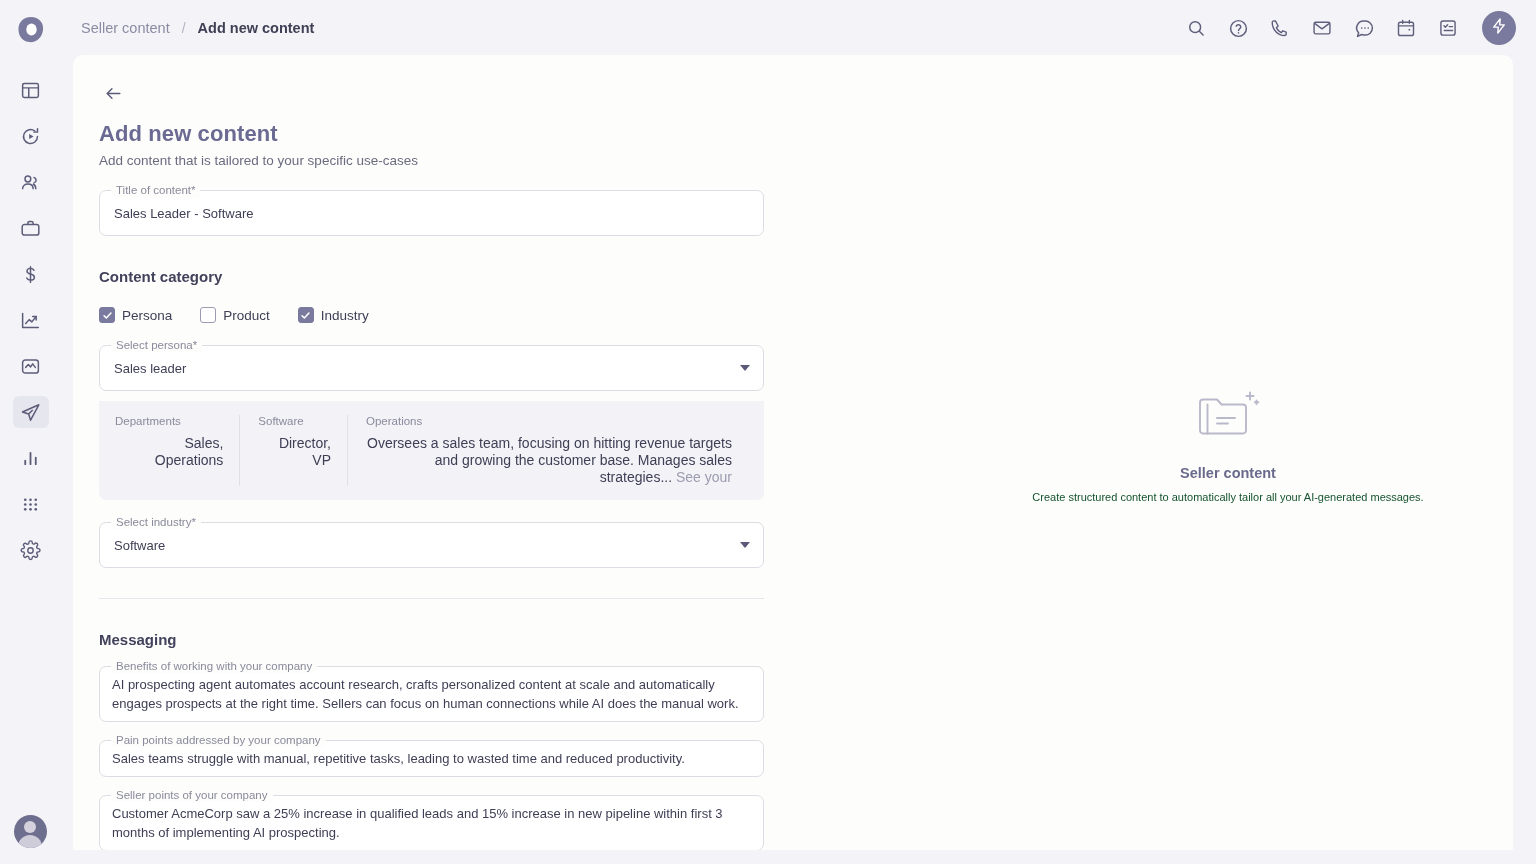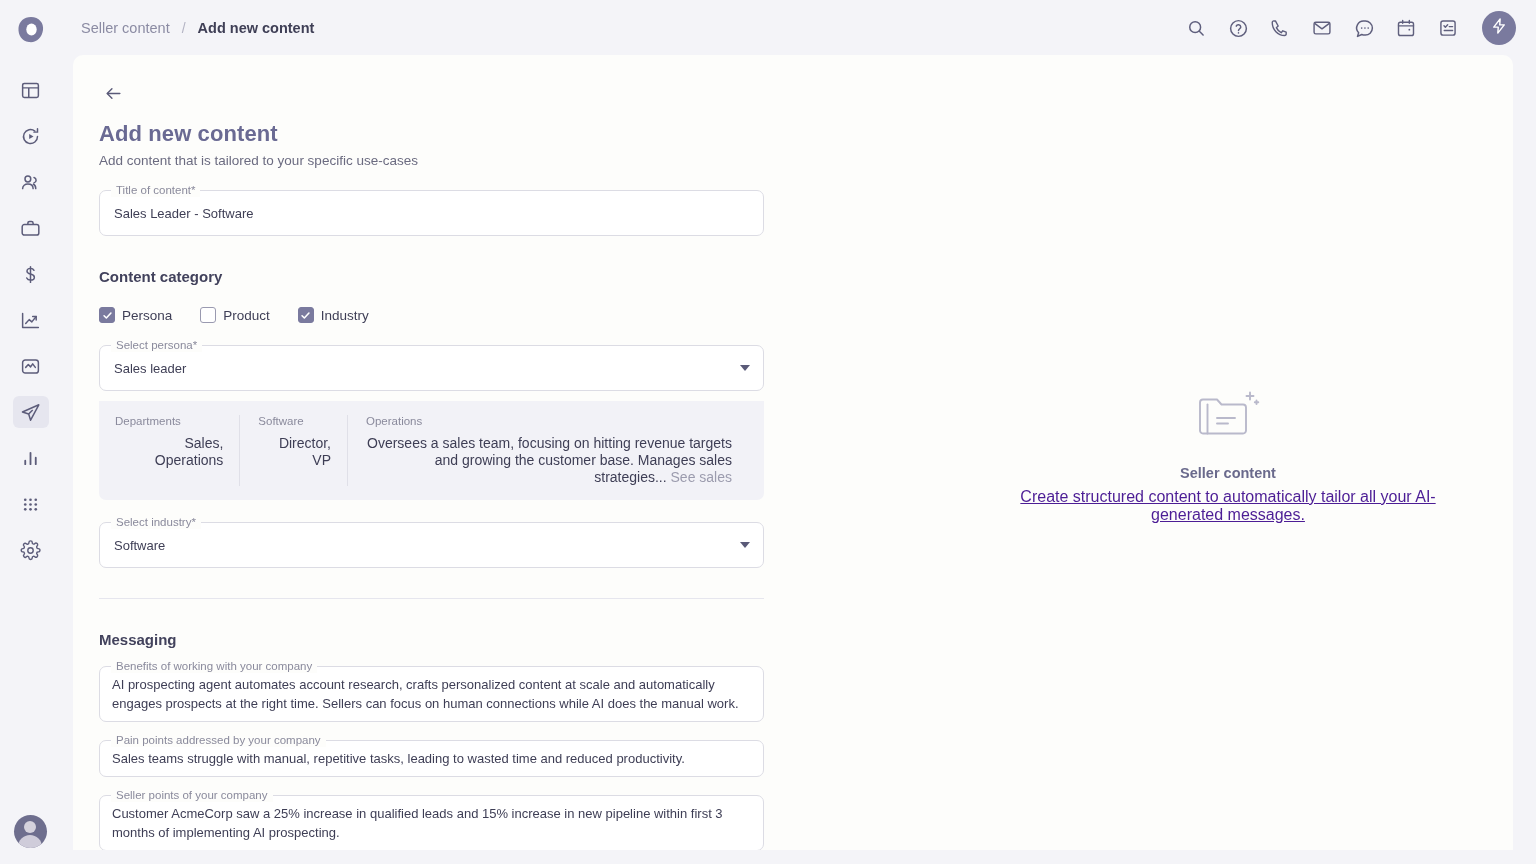--- a/index.html
+++ b/index.html
@@ -138,21 +138,21 @@
   .see-more { color: #9c9cae; }
 
   .divider { height: 1px; background: #e6e6ee; margin-top: 30px; }
 
   
   .empty {
     position: absolute; left: 930px; top: 330px; width: 450px;
     display: flex; flex-direction: column; align-items: center; text-align: center;
   }
   .empty-title { font-size: 14.5px; font-weight: 700; color: #6a6a8c; margin-top: 18px; }
-  .empty-sub { font-size: 16px; color: #4c1d95; margin-top: 7px; line-height: 18px; text-decoration: underline; }
+  .empty-sub { font-size: 11px; color: #14532d; margin-top: 7px; line-height: 18px; }
 </style>
 </head>
 <body>
 
 <div class="rail">
   <div class="rail-logo">
     <svg width="30" height="30" viewBox="0 0 30 30">
       <path d="M15 2 C23 2 28 8 27 15 C26 23 20 28 13 27 C5.5 26 2 20 2.5 13 C3 6.5 8 2 15 2 Z" fill="#7a7a9e"></path>
       <ellipse cx="15.5" cy="14.5" rx="5.2" ry="5.9" fill="#ffffff"></ellipse>
     </svg>
@@ -386,21 +386,21 @@
       <div class="pc-col sep">
         <div class="pc-head">Departments</div>
         <div class="pc-val">Sales, Operations</div>
       </div>
       <div class="pc-col sep">
         <div class="pc-head">Software</div>
         <div class="pc-val">Director, VP</div>
       </div>
       <div class="pc-col pc-desc">
         <div class="pc-head">Operations</div>
-        <div class="pc-val"><span>Oversees a sales team, focusing on hitting revenue targets and growing the customer base. Manages sales strategies...</span> <span class="see-more">See sales</span></div>
+        <div class="pc-val"><span>Oversees a sales team, focusing on hitting revenue targets and growing the customer base. Manages sales strategies...</span> <span class="see-more">See your</span></div>
       </div>
     </div>
 
     <div class="field select">
       <span class="legend">Select industry*</span>
       <div class="box">Software</div>
       <span class="caret"></span>
     </div>
 
     <div class="divider"></div>

